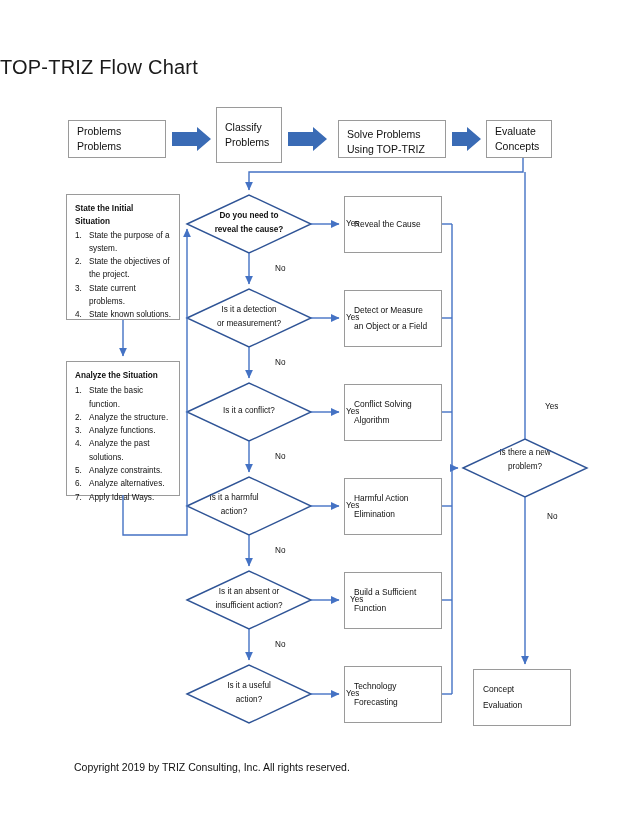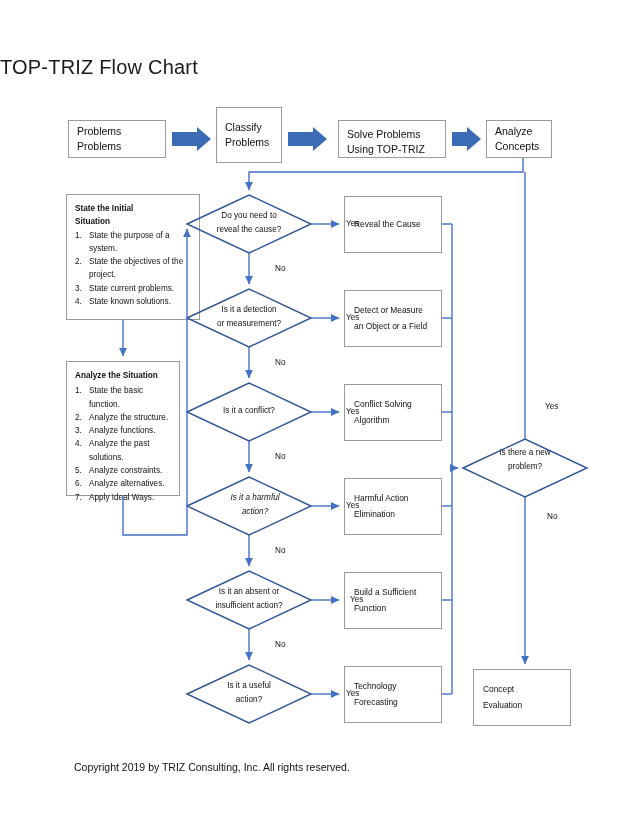--- a/index.html
+++ b/index.html
@@ -114,26 +114,26 @@
     </div>
   </div>
   <div class="hbox" style="left:338px; top:120px; width:108px; height:38px;align-items:flex-end;">
     <div>
       <div>Solve Problems</div>
       <div>Using TOP-TRIZ</div>
     </div>
   </div>
   <div class="hbox" style="left:486px; top:120px; width:66px; height:38px;">
     <div>
-      <div>Analyze</div>
+      <div>Evaluate</div>
       <div>Concepts</div>
     </div>
   </div>
 
-  <div class="panel" style="left:66px; top:194px; width:134px; height:126px;">
+  <div class="panel" style="left:66px; top:194px; width:114px; height:126px;">
     <span class="ph">State the Initial</span>
     <span class="ph">Situation</span>
     <ol>
       <li><span class="num">1.</span><span>State the purpose of a system.</span></li>
       <li><span class="num">2.</span><span>State the objectives of the project.</span></li>
       <li><span class="num">3.</span><span>State current problems.</span></li>
       <li><span class="num">4.</span><span>State known solutions.</span></li>
     </ol>
   </div>
 
@@ -173,32 +173,32 @@
   <div class="rbox" style="left:344px; top:666px; width:98px; height:57px;">
     <div>Technology</div>
     <div>Forecasting</div>
   </div>
 
   <div class="rbox" style="left:473px; top:669px; width:98px; height:57px;">
     <div>Concept</div>
     <div>Evaluation</div>
   </div>
 
-  <div class="dlabel" style="left:203px; top:209px; width:92px;">
+  <div class="dlabel" style="left:203px; top:209px; width:92px;font-weight:bold;">
     <div>Do you need to</div>
     <div>reveal the cause?</div>
   </div>
   <div class="dlabel" style="left:203px; top:303px; width:92px;">
     <div>Is it a detection</div>
     <div>or measurement?</div>
   </div>
   <div class="dlabel" style="left:203px; top:404px; width:92px;">
     <div>Is it a conflict?</div>
   </div>
-  <div class="dlabel" style="left:209px; top:491px; width:92px;font-style:italic;">
+  <div class="dlabel" style="left:188px; top:491px; width:92px;">
     <div>Is it a harmful</div>
     <div>action?</div>
   </div>
   <div class="dlabel" style="left:199px; top:585px; width:100px;">
     <div>Is it an absent or</div>
     <div>insufficient action?</div>
   </div>
   <div class="dlabel" style="left:203px; top:679px; width:92px;">
     <div>Is it a useful</div>
     <div>action?</div>

